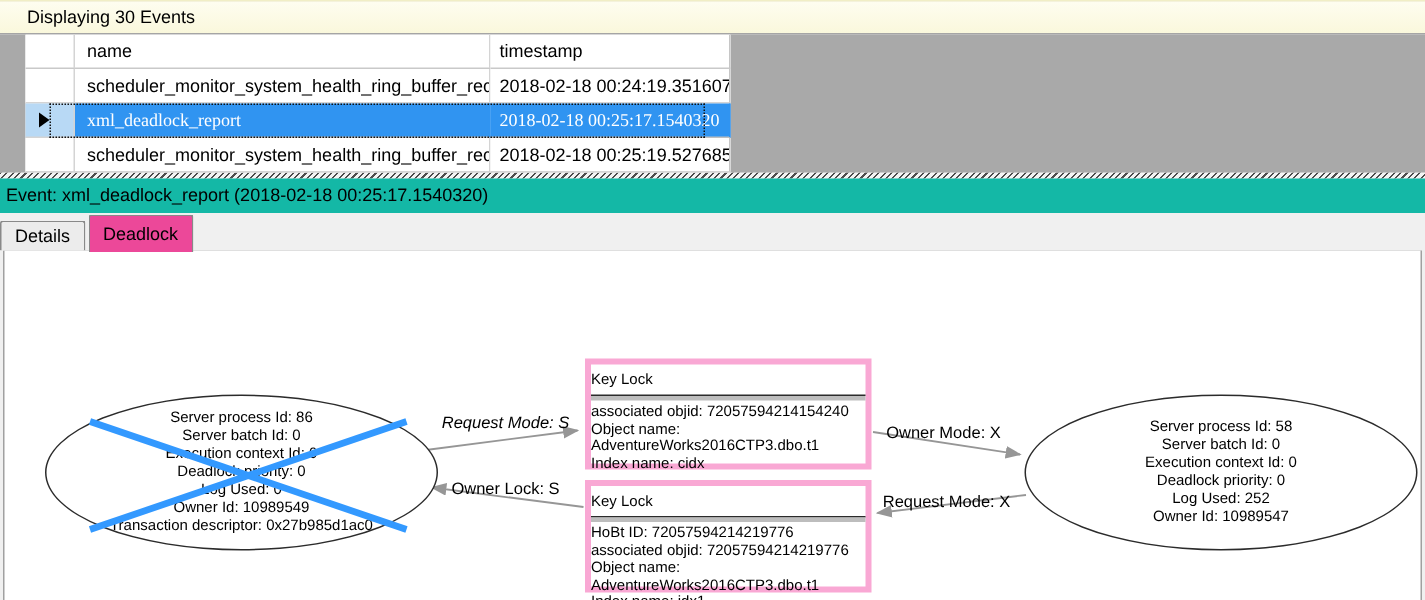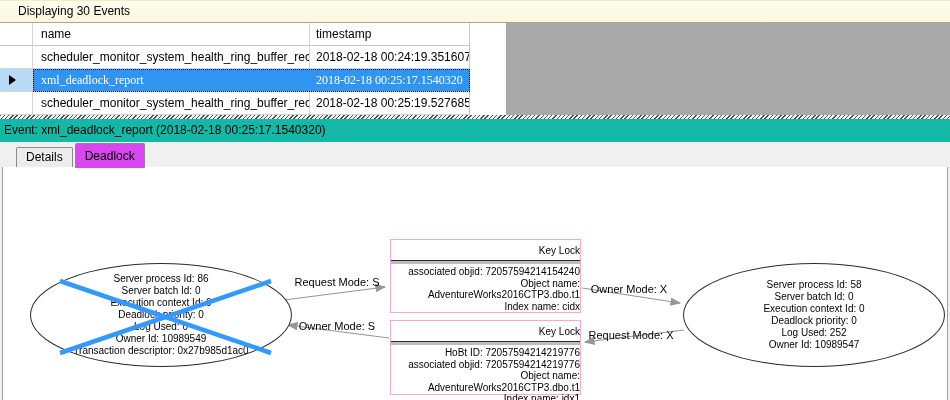--- a/index.html
+++ b/index.html
@@ -21,21 +21,21 @@
     line-height: 21px;
     padding-left: 18px;
   }
   
   .grid-surface {
     height: 92px;
     background: #A9A9A9;
     position: relative;
     overflow: hidden;
   }
-  .grid-row { display: flex; width: 506px; background: #fff; }
+  .grid-row { display: flex; width: 470px; background: #fff; margin-left: 17px; }
   .cell {
     height: 23px;
     line-height: 22px;
     border-right: 1px solid #D4D4D4;
     border-bottom: 1px solid #D4D4D4;
     background: #fff;
     overflow: hidden;
     white-space: nowrap;
   }
   .sel-cell { width: 33px; flex: 0 0 33px; position: relative; }
@@ -76,40 +76,40 @@
   
   .event-bar {
     height: 23px;
     line-height: 23px;
     padding-left: 4px;
     background: #14b8a6;
   }
   
   .tabstrip {
     height: 25px;
-    padding-left: 16px;
+    padding-left: 0;
     display: flex;
     align-items: flex-end;
     background: #F0F0F0;
     position: relative;
     z-index: 2;
   }
   .tab {
     border: 1px solid #898989;
     border-bottom: none;
     border-radius: 2px 2px 0 0;
     padding: 0 9px;
     margin-right: 2px;
     background: #ECECEC;
     height: 20px;
     line-height: 19px;
     cursor: default;
   }
   .tab.active {
-    background: #d946ef;
+    background: #ec4899;
     height: 25px;
     line-height: 24px;
     margin-bottom: -1px;
     position: relative;
     text-align: center;
   }
   
   .pane {
     position: absolute;
     left: 2px; top: 166px;
@@ -125,21 +125,21 @@
     border: 1px solid #2B2B2B;
     border-radius: 50%;
     display: flex;
     flex-direction: column;
     align-items: center;
     justify-content: center;
     text-align: center;
     font-size: 10px;
     line-height: 12px;
   }
-  .lock-node { border: 1px solid #f9a8d4; font-size: 10px; text-align: right; }
+  .lock-node { border: 4px solid #f9a8d4; font-size: 10px; text-align: left; }
   .lock-title {
     height: 21px;
     line-height: 21px;
     border-bottom: 1px solid #2B2B2B;
   }
   .lock-sep { height: 3px; background: #BDBDBD; }
   .lock-body { padding-top: 2px; line-height: 11.5px; }
   .edge-label {
     position: absolute;
     width: 140px;
@@ -241,17 +241,17 @@
     <div class="lock-title">Key Lock</div>
     <div class="lock-sep"></div>
     <div class="lock-body">
       <div>HoBt ID: 72057594214219776</div>
       <div>associated objid: 72057594214219776</div>
       <div>Object name: AdventureWorks2016CTP3.dbo.t1</div>
       <div>Index name: idx1</div>
     </div>
   </div>
 
-  <div class="edge-label" style="left:264px; top:109px;">Request Mode: S</div>
-  <div class="edge-label" style="left:264px; top:153px;">Owner Mode: S</div>
+  <div class="edge-label" style="left:264px; top:109px;font-style:italic;">Request Mode: S</div>
+  <div class="edge-label" style="left:264px; top:153px;">Owner Lock: S</div>
   <div class="edge-label" style="left:558px; top:162px;">Request Mode: X</div>
   <div class="edge-label" style="left:556px; top:116px;">Owner Mode: X</div>
 </div>
 
 </body></html>

